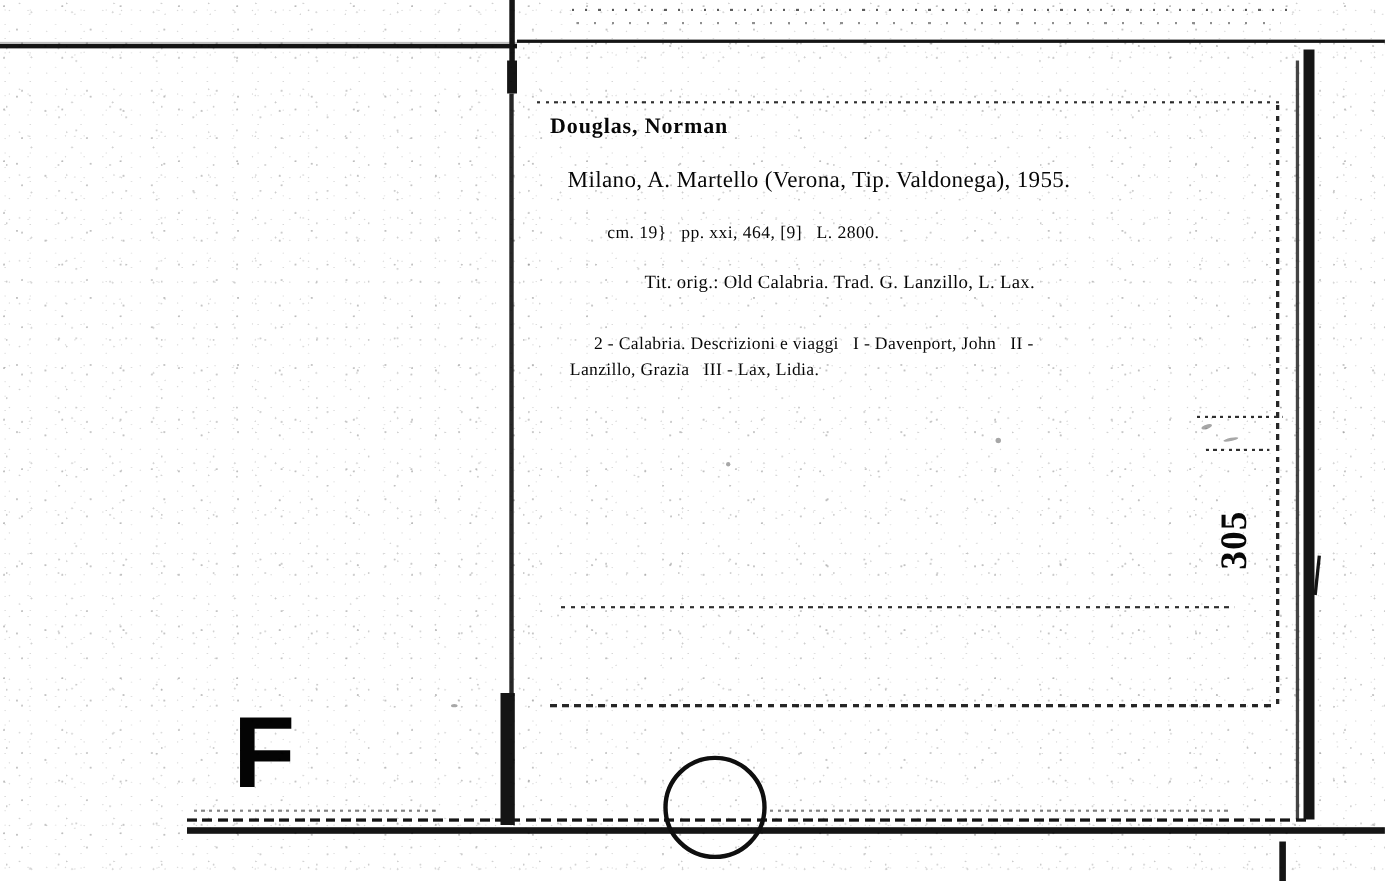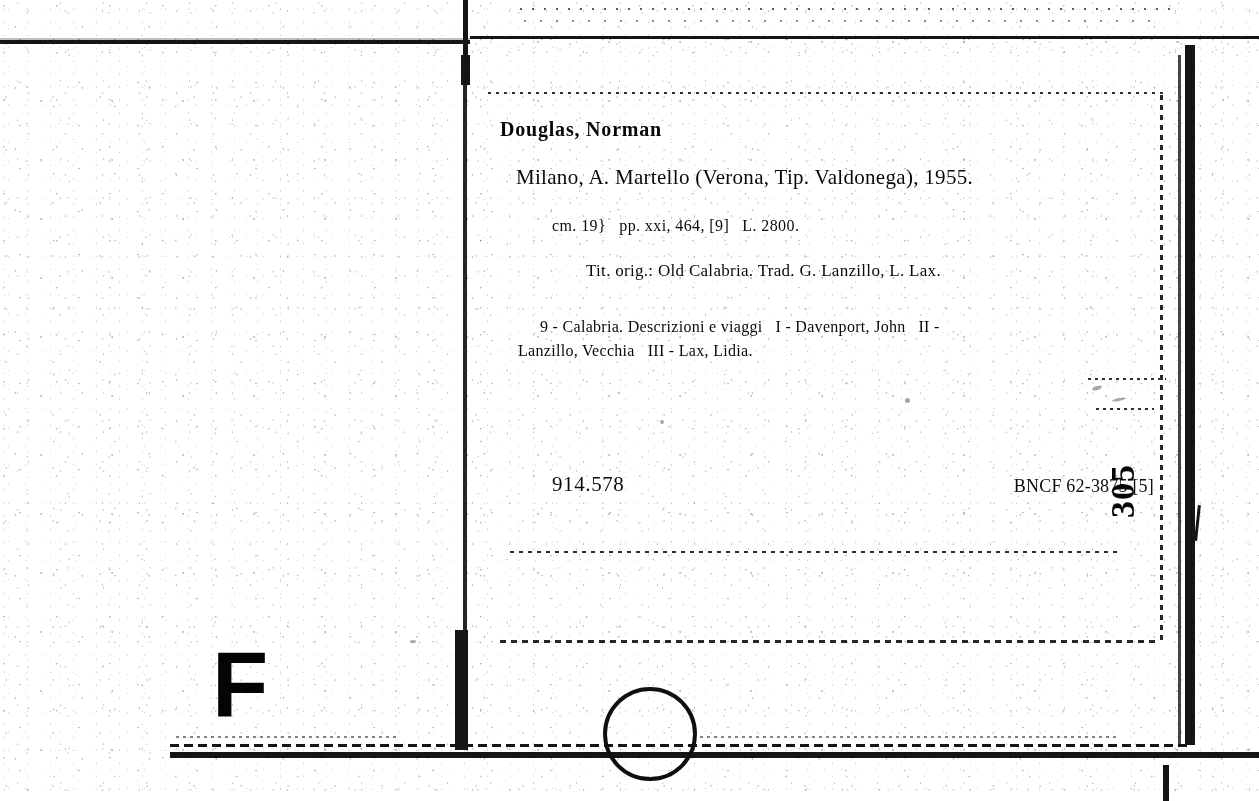--- a/index.html
+++ b/index.html
@@ -120,21 +120,21 @@
   .card-top-speck2 {
     left: 524px; top: 20px; width: 640px; height: 2px;
     background: repeating-linear-gradient(to right, #444 0 2px, transparent 2px 16px);
     opacity: .6;
   }
 
   
   .card-text {
     position: absolute;
     left: 500px;
-    top: 118px;
+    top: 104px;
     width: 660px;
   }
   .line {
     font-family: "Liberation Serif", serif;
     color: #0d0d0d;
     letter-spacing: .3px;
     white-space: pre;
     filter: blur(.18px);
   }
   .author {
@@ -277,29 +277,25 @@
 
     <div class="title-block">
       <div class="line title-line-2">Milano, A. Martello (Verona, Tip. Valdonega), 1955.</div>
     </div>
 
     <div class="line collation">cm. 19}   pp. xxi, 464, [9]   L. 2800.</div>
 
     <div class="line orig-title">Tit. orig.: Old Calabria. Trad. G. Lanzillo, L. Lax.</div>
 
     <div class="subjects">
-      <div class="line subjects-line-1">9 - Calabria. Descrizioni e viaggi   I - Davenport, John   II -</div>
-      <div class="line subjects-line-2">Lanzillo, Vecchia   III - Lax, Lidia.</div>
+      <div class="line subjects-line-1">2 - Calabria. Descrizioni e viaggi   I - Davenport, John   II -</div>
+      <div class="line subjects-line-2">Lanzillo, Grazia   III - Lax, Lidia.</div>
     </div>
   </div>
 
-  <div class="footer-row">
-    <div class="ddc">914.578</div>
-    <div class="bncf">BNCF 62-3875   [5]</div>
-  </div>
 
   <div class="rot-number">305</div>
 
   <div class="big-f">F</div>
 
   <div class="hole"></div>
 
   <div class="smudge" style="left:1092px; top:386px; width:10px; height:4px; transform:rotate(-18deg);"></div>
   <div class="smudge" style="left:1112px; top:398px; width:14px; height:3px; transform:rotate(-12deg);"></div>
   <div class="smudge" style="left:905px; top:398px; width:5px; height:5px;"></div>

